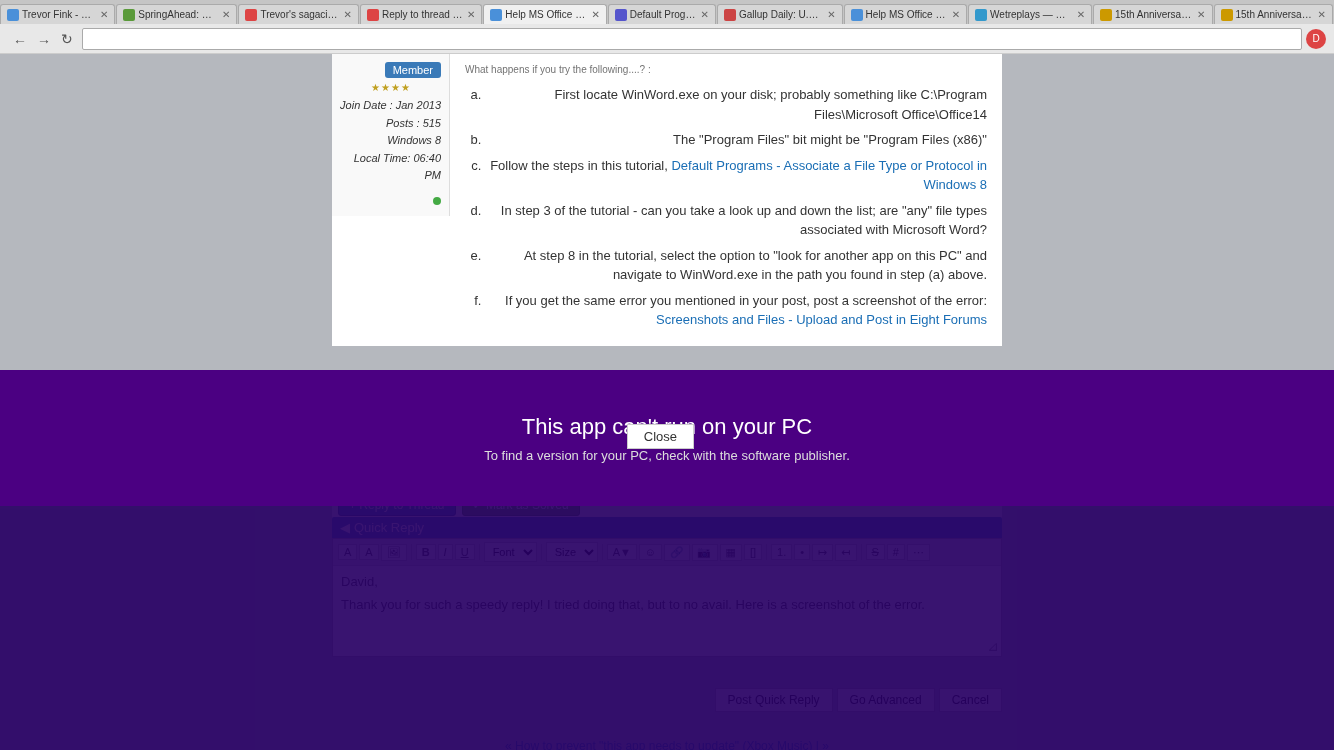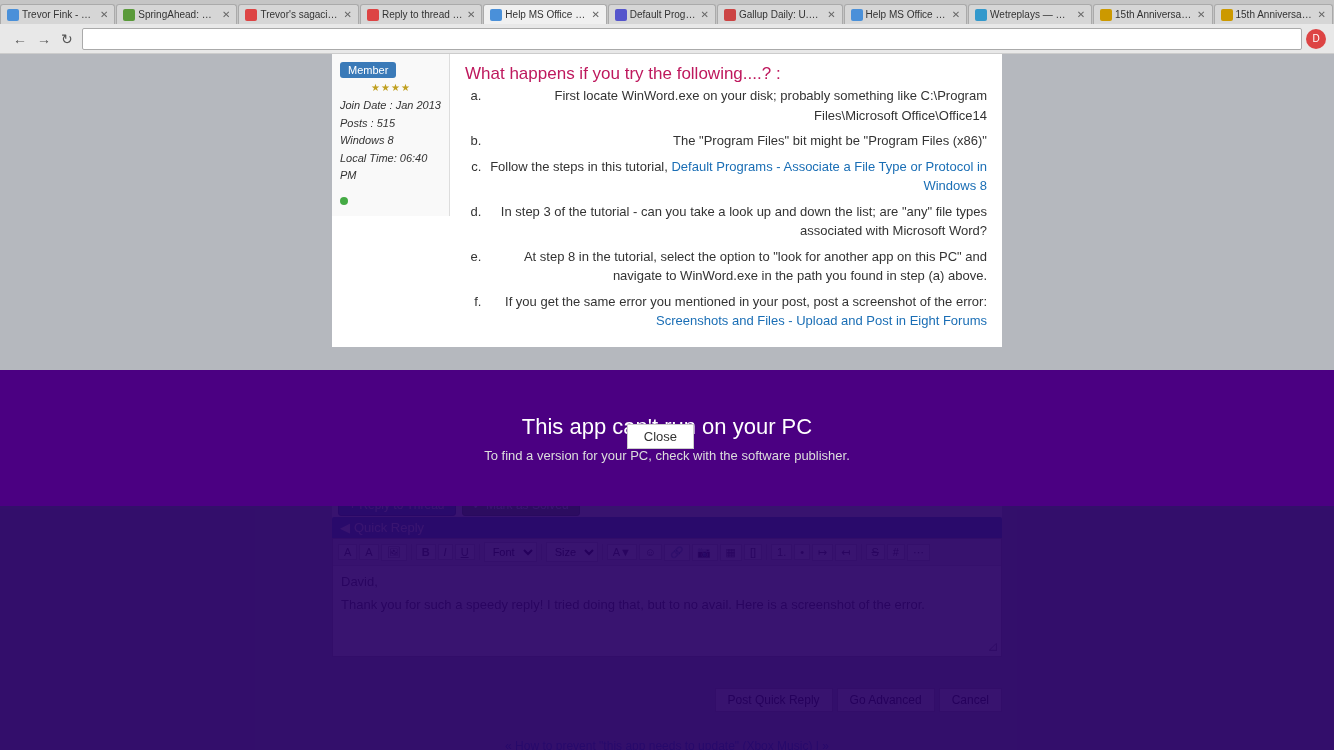--- a/index.html
+++ b/index.html
@@ -15,21 +15,21 @@
     .tab-text { overflow: hidden; text-overflow: ellipsis; font-size: 10px; }
 
     .address-bar { display: flex; align-items: center; height: 30px; background: #e8e8e8; padding: 0 8px; border-bottom: 1px solid #ccc; }
     .nav-btn { background: none; border: none; cursor: pointer; font-size: 14px; color: #555; padding: 2px 5px; }
     .nav-btn:disabled { color: #ccc; }
     .address-input { flex: 1; height: 22px; border: 1px solid #aaa; border-radius: 2px; padding: 2px 8px; font-size: 12px; background: white; margin: 0 4px; }
     .avatar-btn { width: 20px; height: 20px; background: #d44; border-radius: 50%; color: white; font-size: 10px; display: flex; align-items: center; justify-content: center; cursor: pointer; }
 
     
     .page-content { background: #b5b8be; height: calc(750px - 54px); overflow: hidden; position: relative; }
-    .post-intro { font-size: 17px; color: #be185d; margin-bottom: 2px; }
+    .post-intro { font-size: 10px; color: #737373; margin-bottom: 10px; }
     .post-steps { font-size: 13px; color: #333; }
     .post-steps ol { margin-left: 20px; }
     .post-steps li { margin-bottom: 6px; line-height: 1.5; text-align: right; }
     .post-steps a { color: #1a6eb5; text-decoration: none; }
     .post-note { margin-top: 8px; font-size: 13px; color: #333; font-style: italic; }
     .member-badge { background: #3a7ab8; color: white; font-size: 11px; padding: 2px 8px; border-radius: 3px; display: inline-block; margin-bottom: 4px; }
     .member-stars { color: #c0a020; font-size: 10px; margin-bottom: 4px; display: flex; gap: 1px; }
     .member-info { font-size: 11px; color: #333; line-height: 1.6; font-style: italic; }
     .online-dot { width: 8px; height: 8px; background: #4a4; border-radius: 50%; display: inline-block; }
 
@@ -150,21 +150,21 @@
   </div>
 </div>
 
 <div class="page-content">
 
   <div class="left-panel"></div>
 
   <div class="post-container">
 
     <div class="post-left">
-      <div style="text-align:left;">
+      <div style="text-align:right;">
         <div class="member-badge">Member</div>
         <div class="member-stars" style="justify-content:center;">
           <span>★</span>
             <span>★</span>
             <span>★</span>
             <span>★</span>
         </div>
         <div class="member-info">
           <div>Join Date : Jan 2013</div>
           <div>Posts : 515</div>

